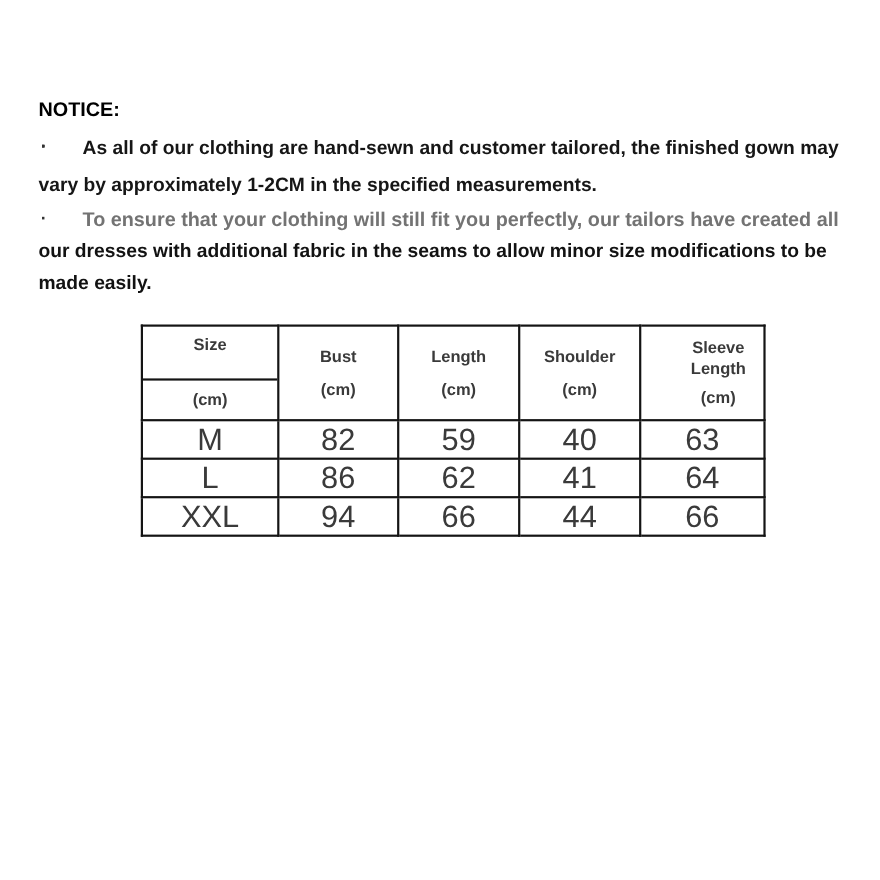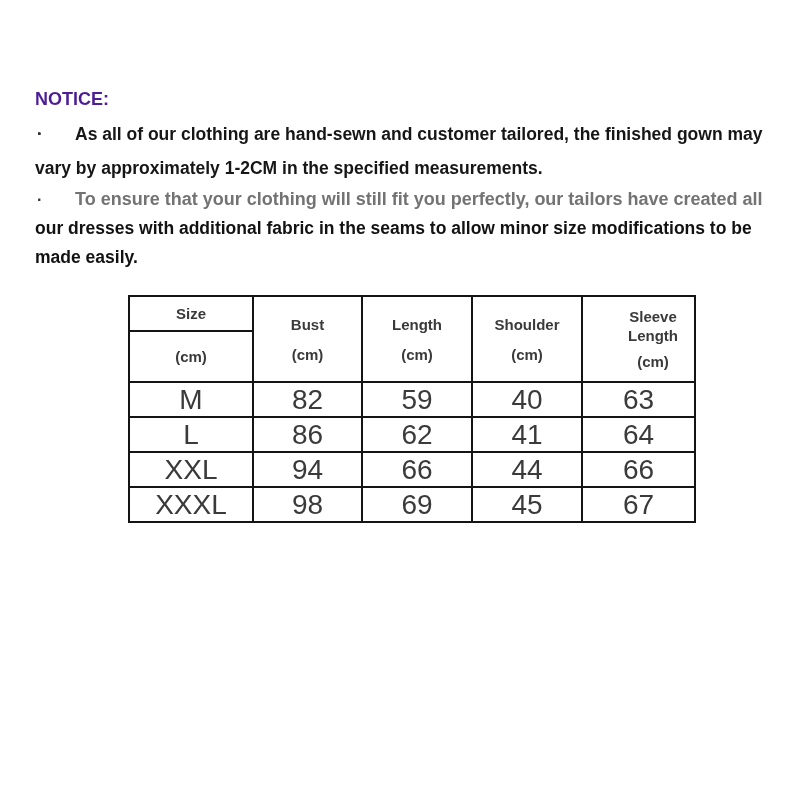--- a/index.html
+++ b/index.html
@@ -24,21 +24,21 @@
     font-size: 17px;
     font-weight: bold;
     line-height: 34px;
     color: #121212;
   }
   .heading {
     margin: 0;
     font-size: 18px;
     font-weight: bold;
     line-height: 35px;
-    color: #4c1d95;
+    color: #000000;
   }
   .bullet {
     position: relative;
     margin: 0;
     font-size: 17.5px;
     font-weight: bold;
     line-height: 34px;
     text-indent: 40px;
     color: #161616;
   }
@@ -88,21 +88,21 @@
     align-items: center;
     justify-content: center;
     gap: 11px;
     line-height: 19px;
     padding: 0 4px;
   }
   .th-stack .th-label { max-width: 96px; }
   .th-stack.tight { gap: 7px; padding-left: 33px; }
   .split-head { display: flex; flex-direction: column; height: 84px; }
   .split-head .split-top {
-    height: 35px;
+    height: 49px;
     line-height: 33px;
     border-bottom: 2px solid #141414;
   }
   .split-head .split-bottom {
     flex: 1;
     display: flex;
     align-items: center;
     justify-content: center;
   }
   .size-table tbody td {
@@ -197,23 +197,16 @@
         <td>41</td>
         <td>64</td>
       </tr>
       <tr>
         <td>XXL</td>
         <td>94</td>
         <td>66</td>
         <td>44</td>
         <td>66</td>
       </tr>
-      <tr>
-        <td>XXXL</td>
-        <td>98</td>
-        <td>69</td>
-        <td>45</td>
-        <td>67</td>
-      </tr>
     </tbody>
   </table>
 
 </div>
 
 </body></html>

